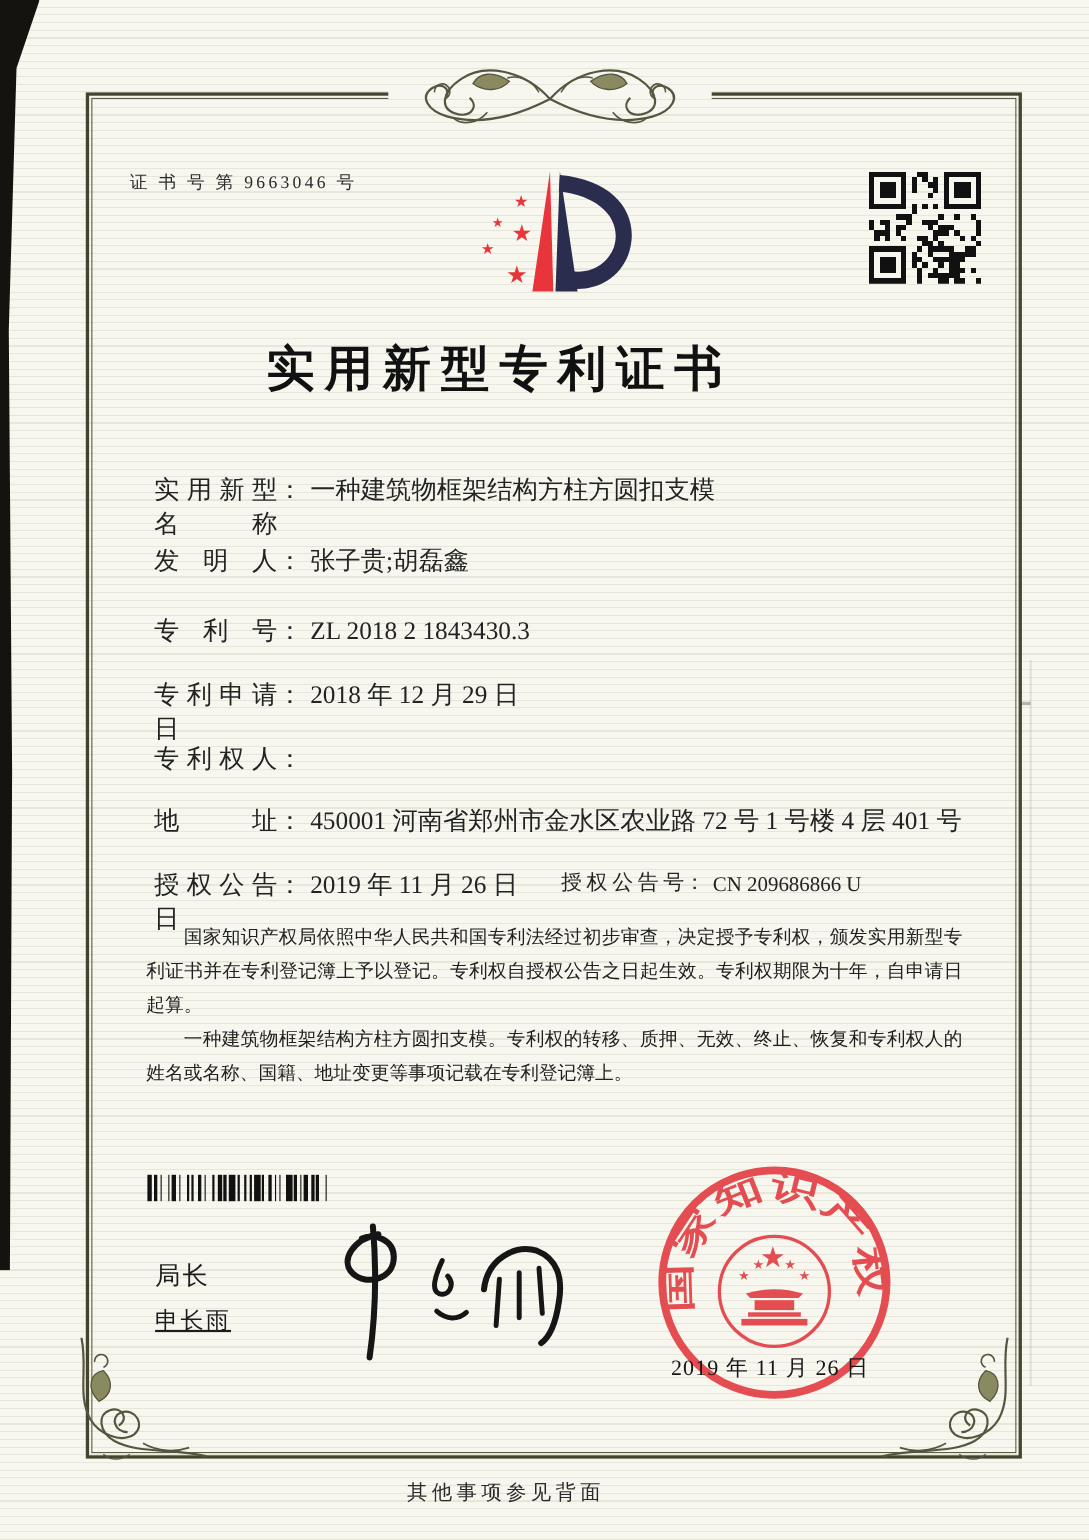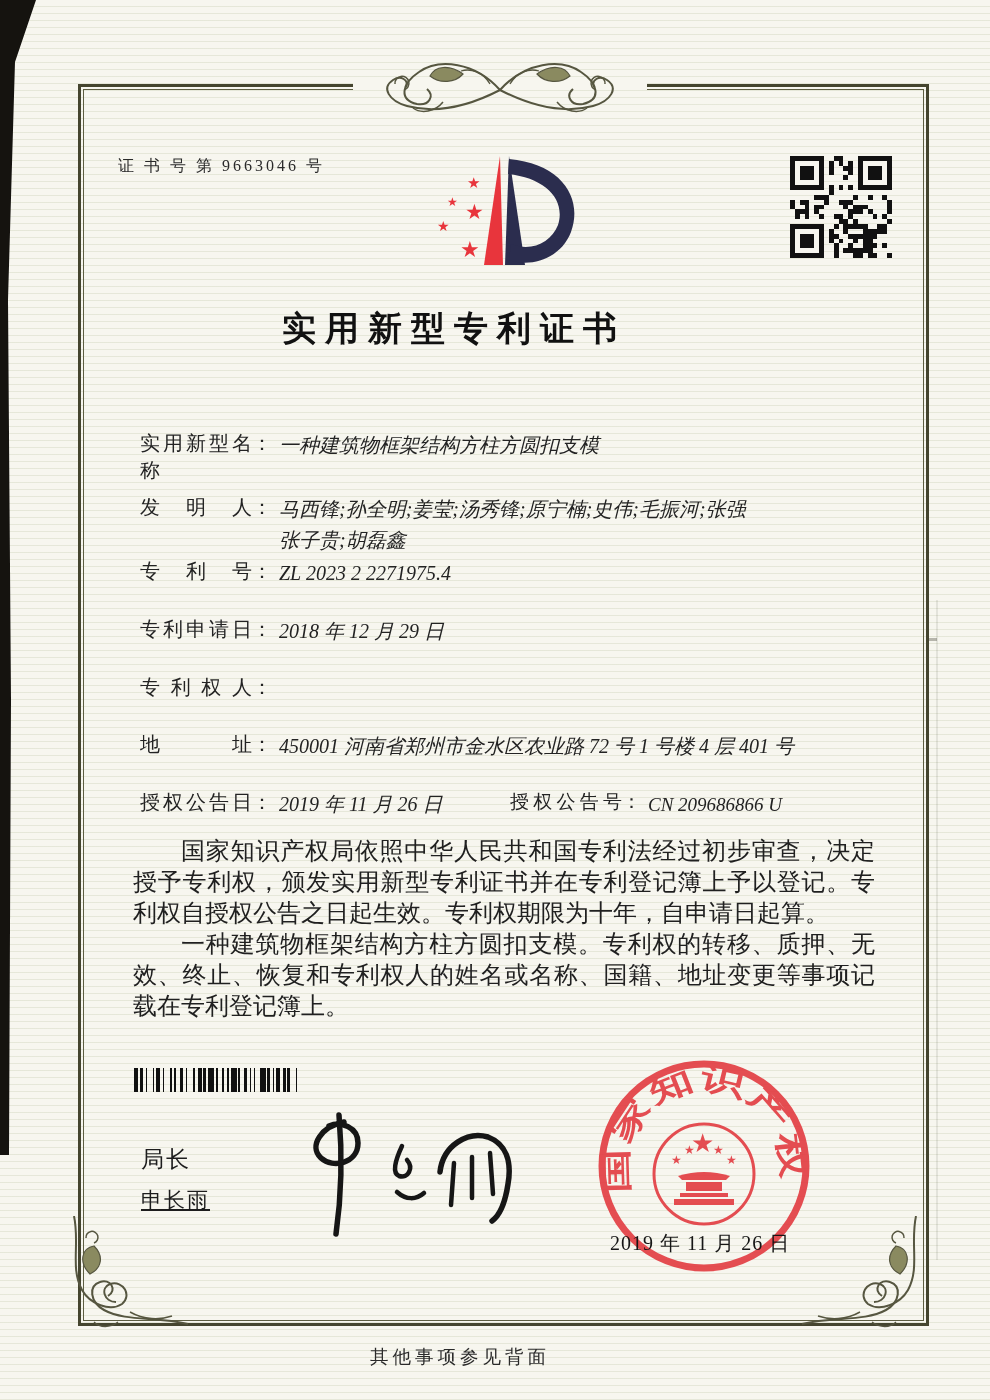--- a/index.html
+++ b/index.html
@@ -15,30 +15,30 @@
   
   #scan-edge{left:0;top:0;width:36px;height:1155px;background:#15130f;
     clip-path:polygon(0 0,36px 0,15px 62px,8px 300px,11px 700px,9px 1155px,0 1155px);}
   
   #frame{left:78px;top:84px;width:845px;height:1236px;border:3px solid #45452f;}
   #frame-inner{position:absolute;left:2px;top:2px;right:2px;bottom:2px;border:1px solid #5d5d41;}
   #crease{left:936px;top:600px;width:2px;height:660px;background:rgba(60,60,50,.10);}
   #crease-tick{left:927px;top:638px;width:10px;height:3px;background:rgba(60,60,50,.35);}
   
   #cert-no{left:118px;top:156px;font-size:16px;letter-spacing:3px;color:#2a2a2a;}
-  #title{left:0;top:306px;width:908px;text-align:center;font-size:34px;font-weight:700;
+  #title{left:0;top:306px;width:908px;text-align:center;font-size:44px;font-weight:700;
          letter-spacing:9px;color:#111;}
   
-  .row{position:absolute;left:140px;font-size:20px;display:flex;align-items:flex-start;color:#232323;}
+  .row{position:absolute;left:140px;font-size:23px;display:flex;align-items:flex-start;color:#232323;}
   .lbl{display:inline-block;width:112px;text-align:justify;text-align-last:justify;}
   .colon{display:inline-block;margin-right:7px;}
-  .val{display:inline-block;max-width:600px;line-height:31px;font-style:italic;}
+  .val{display:inline-block;max-width:600px;line-height:31px;}
   .row2{position:absolute;left:510px;font-size:19px;display:flex;color:#232323;}
   
-  #body-text{left:133px;top:836px;width:742px;font-size:24px;line-height:31px;color:#202020;}
+  #body-text{left:133px;top:836px;width:742px;font-size:17px;line-height:31px;color:#202020;}
   #body-text p{margin:0;text-indent:2em;text-align:justify;}
   
   #barcode{left:134px;top:1068px;width:254px;height:24px;display:flex;align-items:stretch;}
   #barcode div{height:100%;}
   
   #sig-title{left:141px;top:1144px;font-size:23px;letter-spacing:2px;}
   #sig-name{left:141px;top:1186px;font-size:21px;letter-spacing:2px;text-decoration:underline;}
   
   #seal-date{left:610px;top:1230px;font-size:20px;letter-spacing:1px;color:#161616;}
   
@@ -232,29 +232,28 @@
   <div class="row" style="top:430px;">
     <span class="lbl">实用新型名称</span>
       <span class="colon">：</span>
     <span class="val">一种建筑物框架结构方柱方圆扣支模</span>
   </div>
 
   <div class="row" style="top:494px;">
     <span class="lbl">发明人</span>
       <span class="colon">：</span>
     <span class="val">
-      <div>马西锋;孙全明;姜莹;汤秀锋;原宁楠;史伟;毛振河;张强</div>
       <div>张子贵;胡磊鑫</div>
     </span>
   </div>
 
   <div class="row" style="top:558px;">
     <span class="lbl">专利号</span>
       <span class="colon">：</span>
-    <span class="val">ZL 2023 2 2271975.4</span>
+    <span class="val">ZL 2018 2 1843430.3</span>
   </div>
 
   <div class="row" style="top:616px;">
     <span class="lbl">专利申请日</span>
       <span class="colon">：</span>
     <span class="val">2018 年 12 月 29 日</span>
   </div>
 
   <div class="row" style="top:674px;">
     <span class="lbl">专利权人</span>

